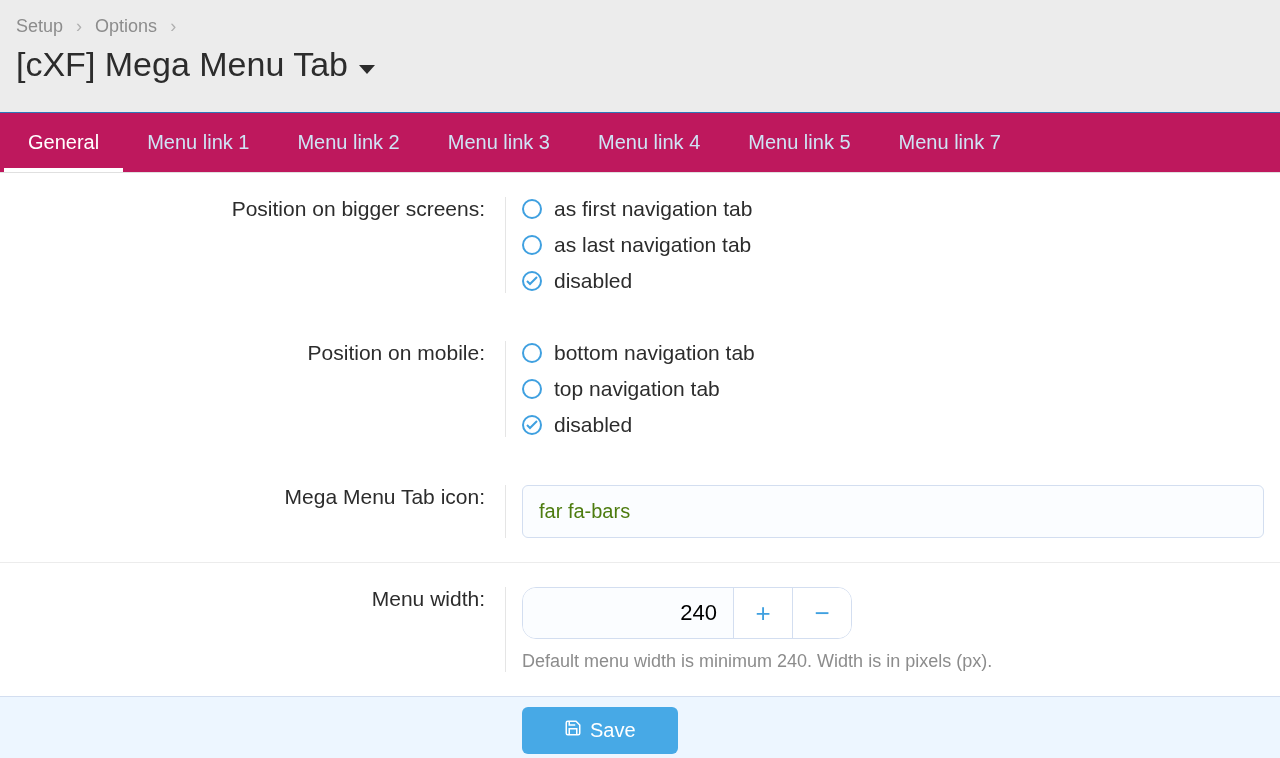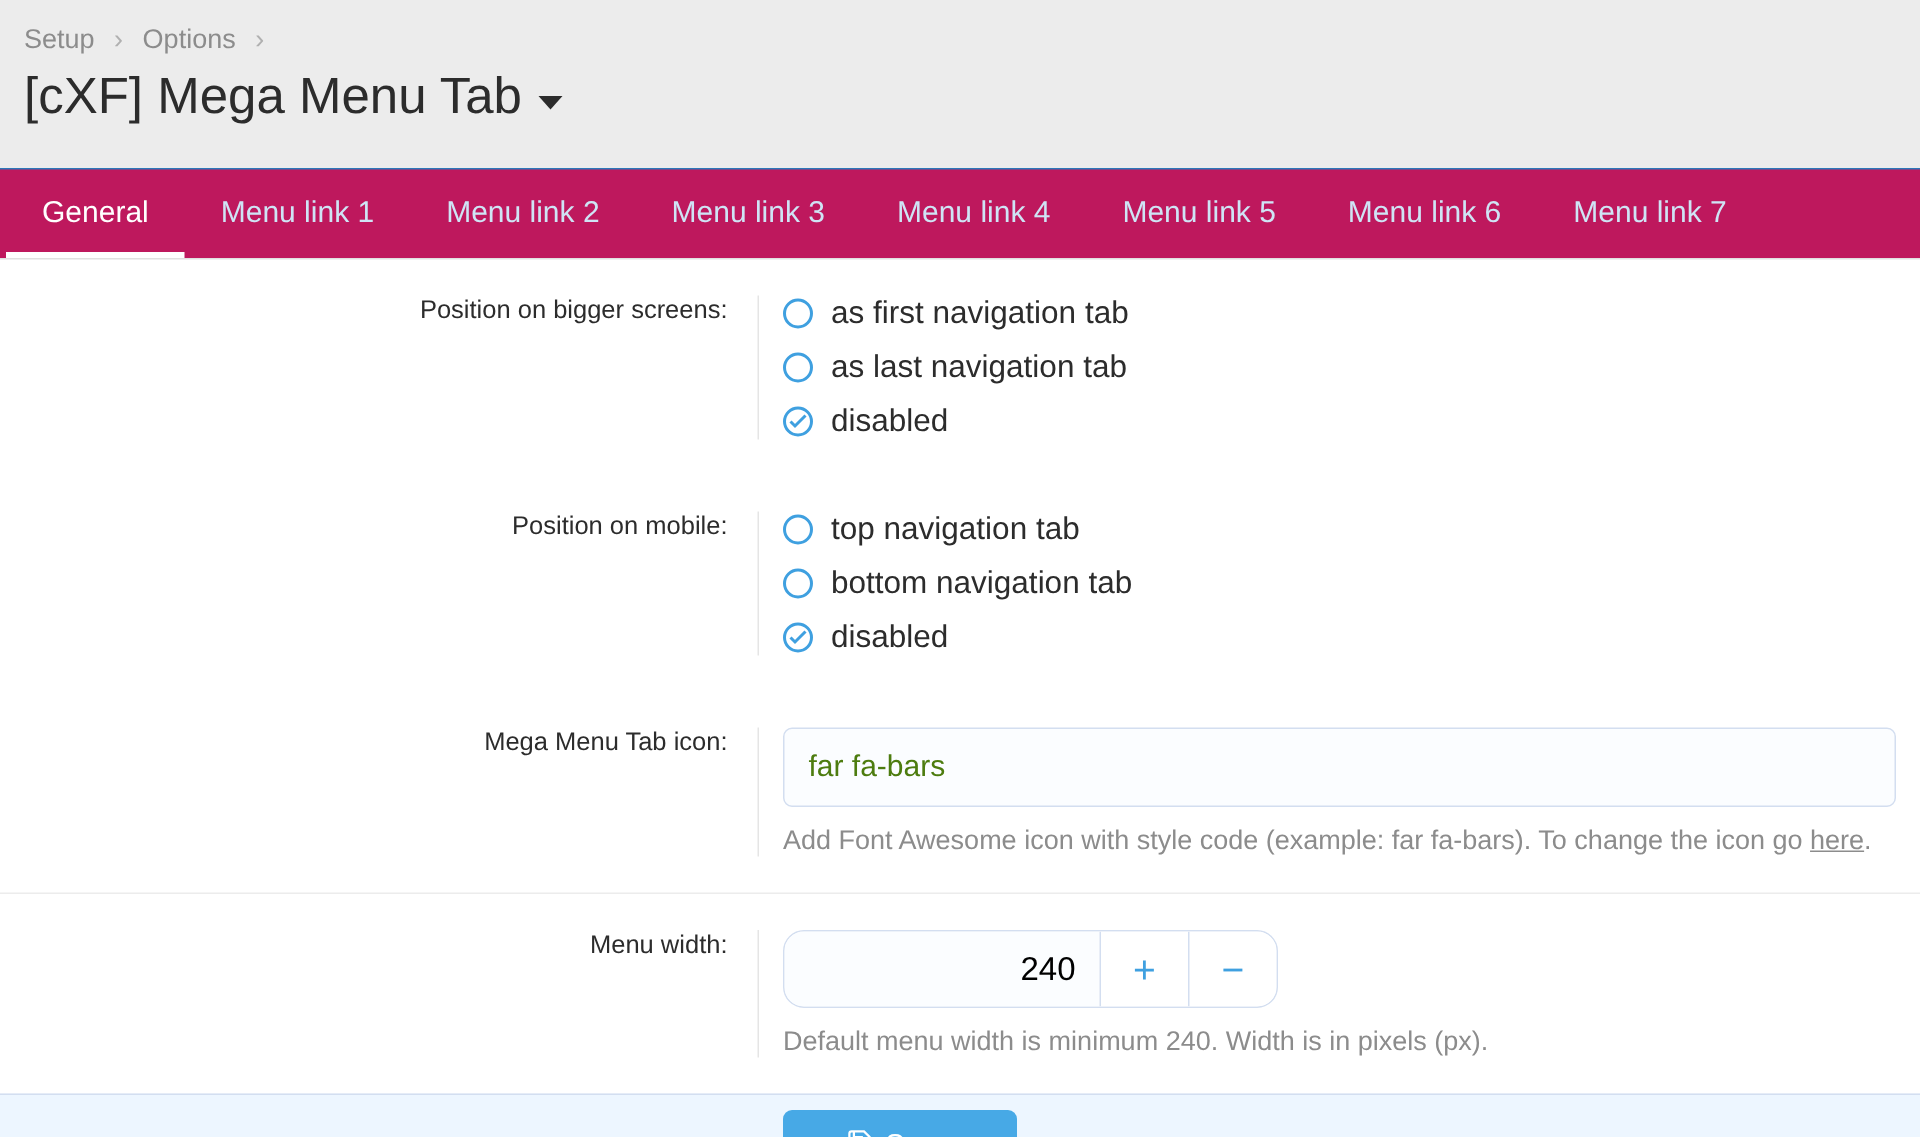--- a/index.html
+++ b/index.html
@@ -55,21 +55,21 @@
   display: flex;
   padding: 24px 0;
   border-bottom: 1px solid #ececec;
 }
 .form-row.noborder { border-bottom: none; }
 .form-label {
   flex: 0 0 506px;
   text-align: right;
   padding-right: 20px;
   padding-left: 20px;
-  font-size: 17px;
+  font-size: 21px;
   color: #2c2c2c;
   border-right: 1px solid #e5e5e5;
 }
 .form-value {
   flex: 1;
   padding-left: 16px;
   padding-right: 16px;
 }
 .radio-row {
   display: flex;
@@ -175,21 +175,20 @@
   </h1>
 </div>
 
 <div class="tabbar">
   <div class="tab active">General</div>
   <div class="tab">Menu link 1</div>
   <div class="tab">Menu link 2</div>
   <div class="tab">Menu link 3</div>
   <div class="tab">Menu link 4</div>
   <div class="tab">Menu link 5</div>
-  <div class="tab">Menu link 6</div>
   <div class="tab">Menu link 7</div>
 </div>
 
 <div class="panel">
 
   <div class="form-row noborder">
     <div class="form-label">Position on bigger screens:</div>
     <div class="form-value">
       <div class="radio-row">
         <span class="radio-circle"></span>
@@ -208,44 +207,41 @@
         <span>disabled</span>
       </div>
     </div>
   </div>
 
   <div class="form-row noborder">
     <div class="form-label">Position on mobile:</div>
     <div class="form-value">
       <div class="radio-row">
         <span class="radio-circle"></span>
+        <span>bottom navigation tab</span>
+      </div>
+      <div class="radio-row">
+        <span class="radio-circle"></span>
         <span>top navigation tab</span>
-      </div>
-      <div class="radio-row">
-        <span class="radio-circle"></span>
-        <span>bottom navigation tab</span>
       </div>
       <div class="radio-row">
         <span class="radio-circle checked">
             <svg width="12" height="12" viewBox="0 0 12 12">
               <path d="M1 6 L4 9 L11 2" stroke="#3fa0e0" stroke-width="2" fill="none"></path>
             </svg>
           </span>
         <span>disabled</span>
       </div>
     </div>
   </div>
 
   <div class="form-row">
     <div class="form-label">Mega Menu Tab icon:</div>
     <div class="form-value">
       <input class="text-input" type="text" value="far fa-bars" style="">
-      <div class="hint">
-        <span>Add Font Awesome icon with style code (example: far fa-bars). To change the icon go </span><a href="#">here</a><span>.</span>
-      </div>
     </div>
   </div>
 
   <div class="form-row noborder">
     <div class="form-label">Menu width:</div>
     <div class="form-value">
       <div class="number-wrap">
         <input class="number-input" type="text" value="240" style="">
         <div class="step-btn">
           <span>+</span>

